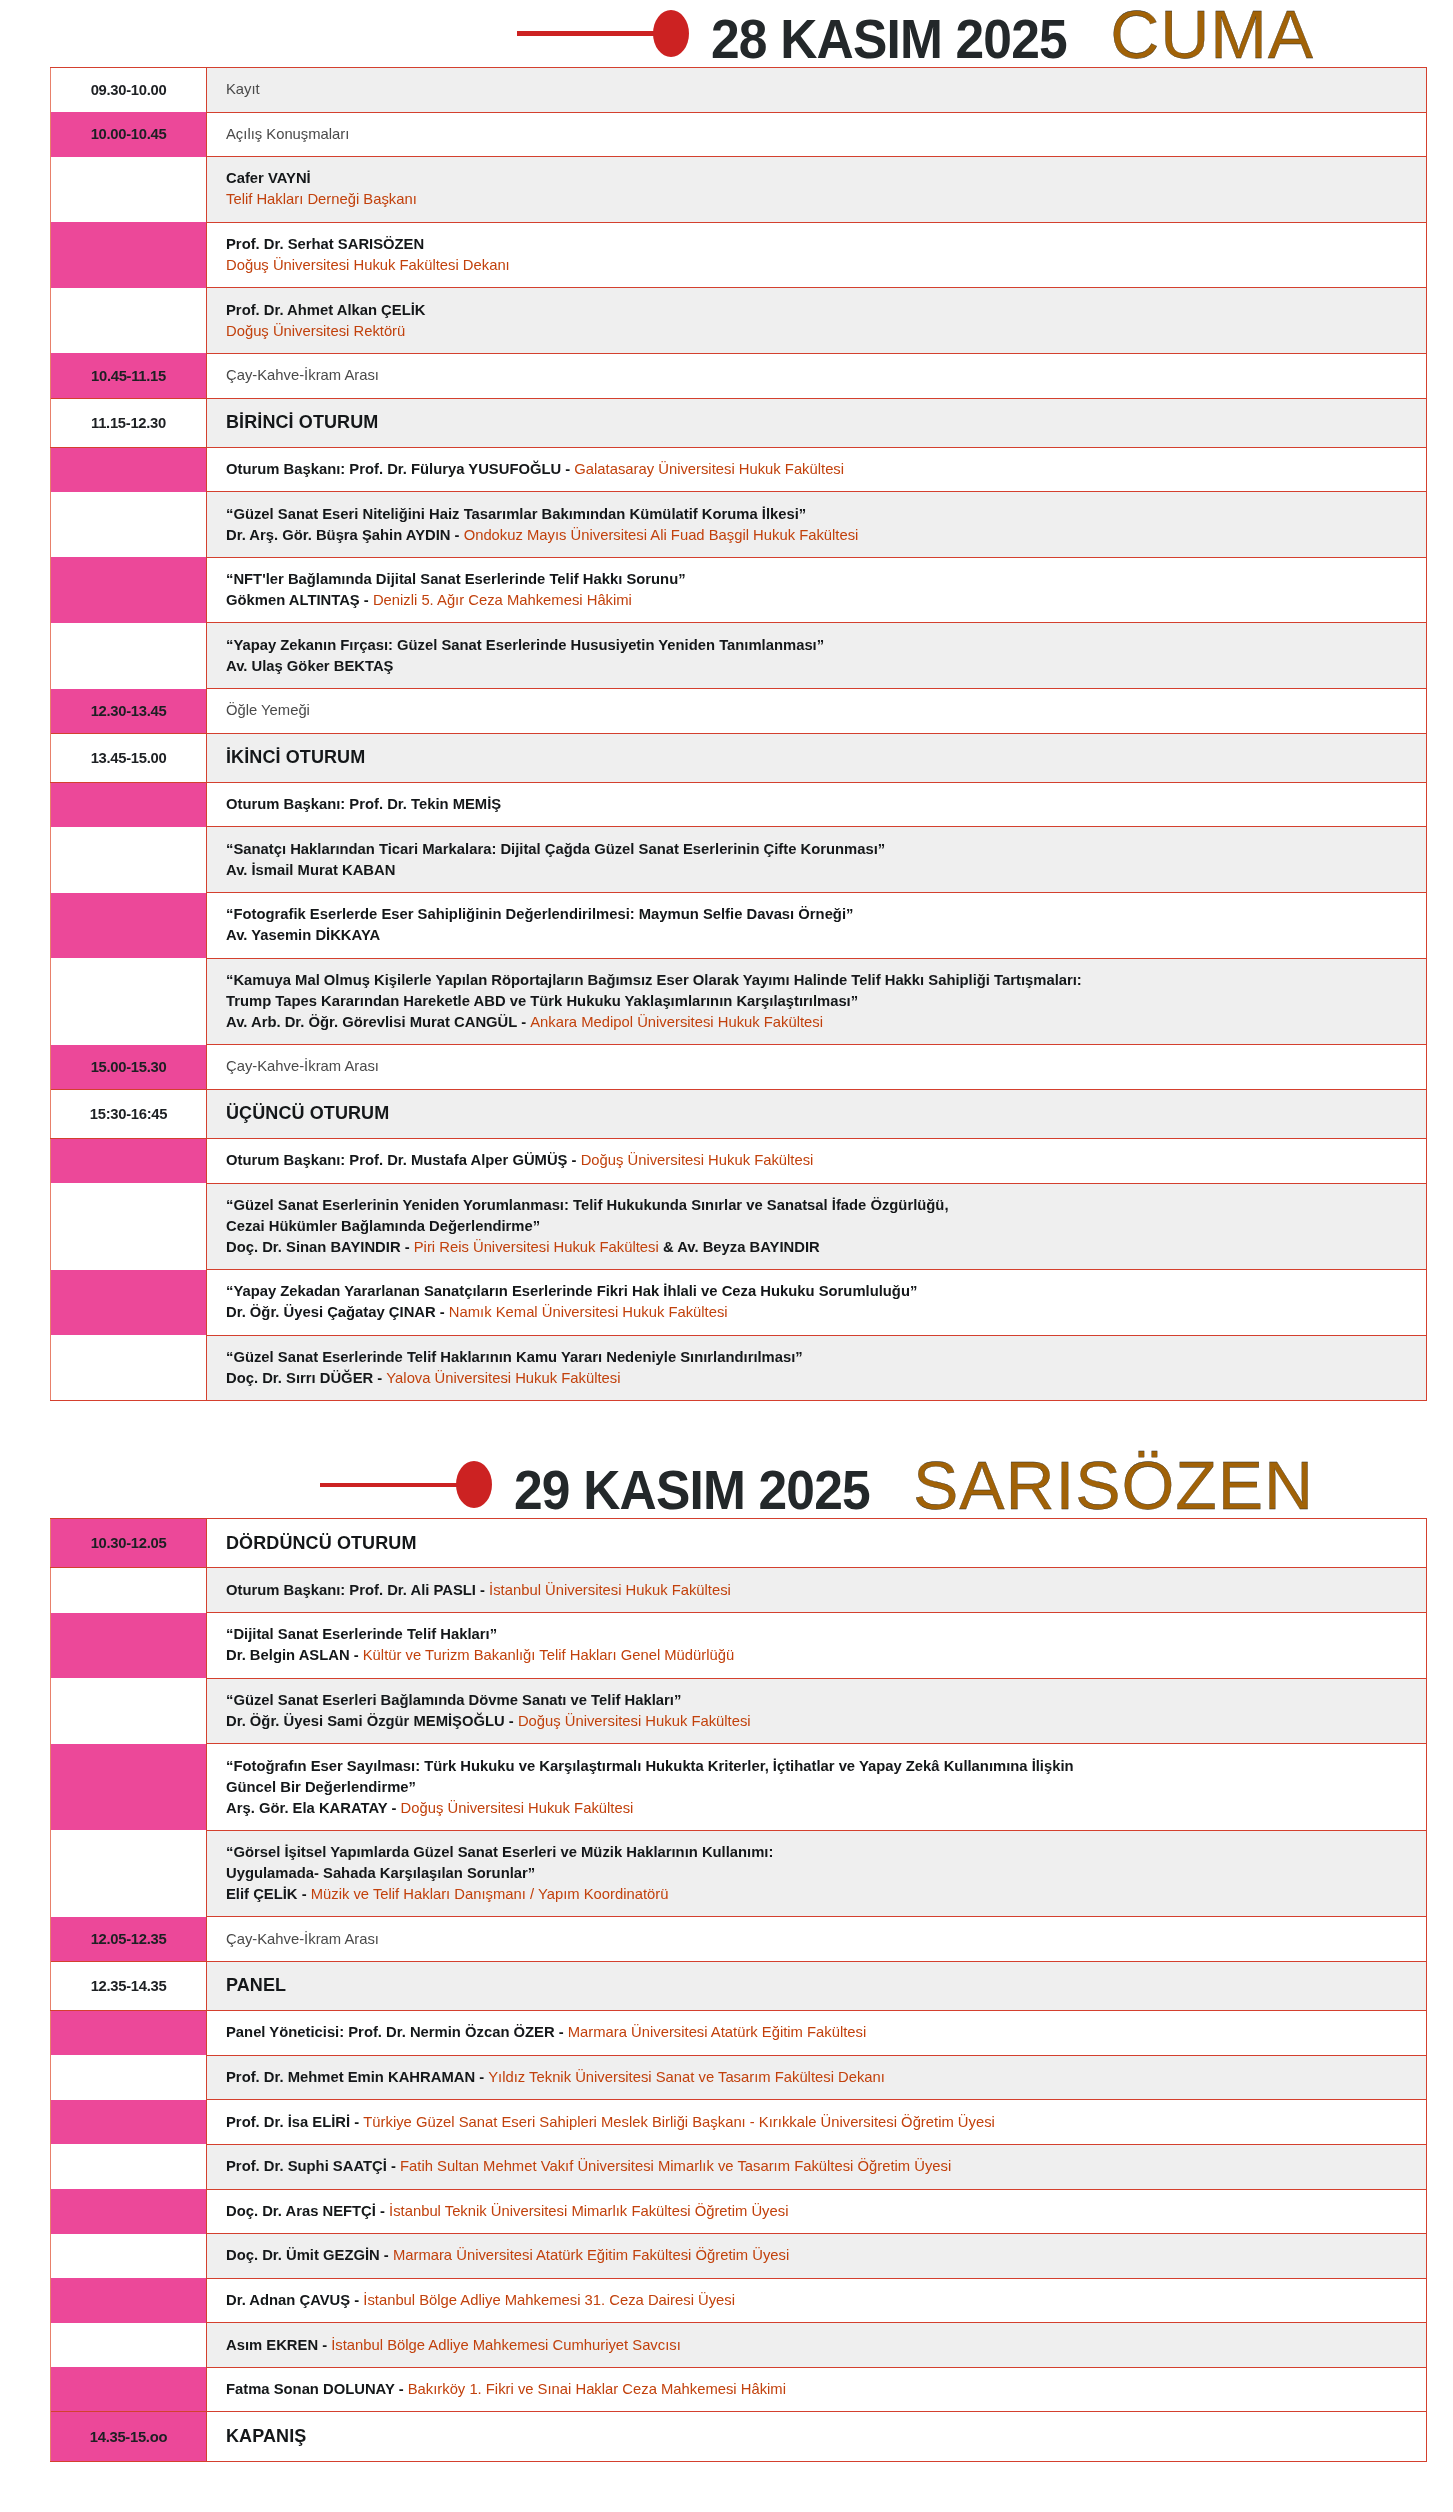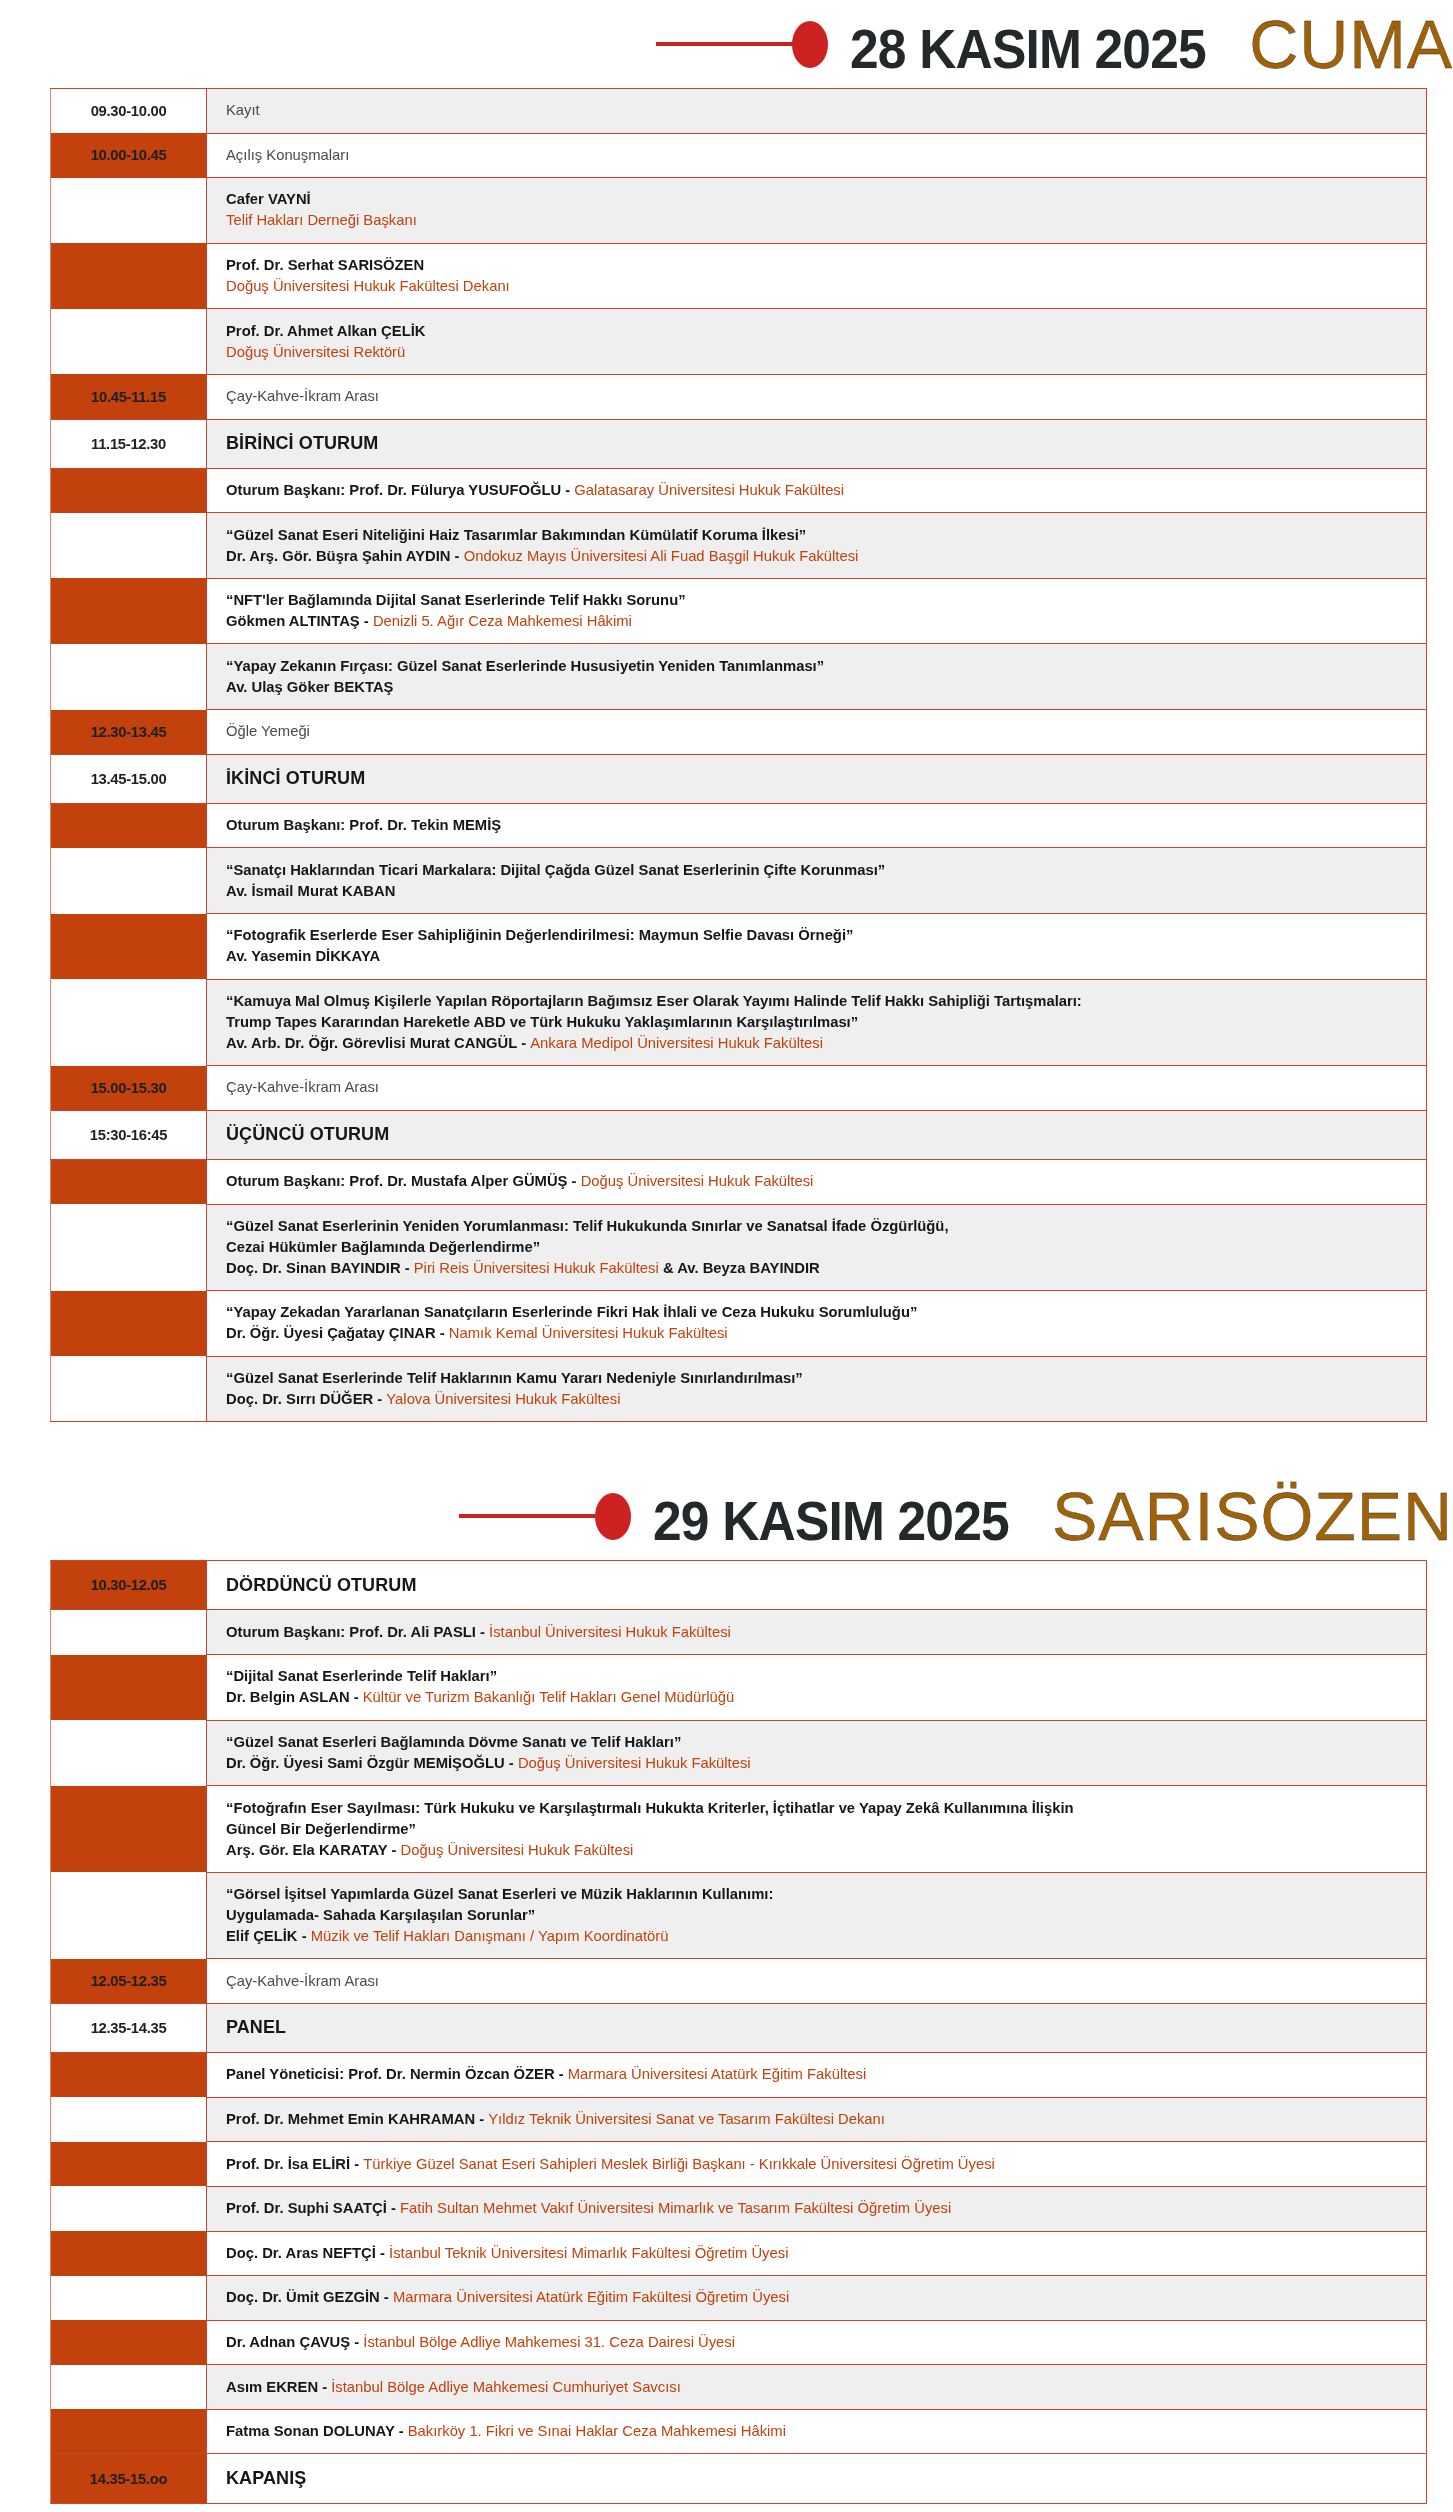--- a/index.html
+++ b/index.html
@@ -10,21 +10,22 @@
   }
   body { padding: 0; }
 
   .page { width: 1453px; min-height: 2512px; position: relative; background:#fff; }
 
   
   .day-header {
     display: flex;
     align-items: center;
     justify-content: flex-end;
-    height: 88px;
+    padding-right: 139px;
+    height: 67px;
   }
   .day-header .rule {
     height: 4.3px;
     background: #cc2222;
     flex: 0 0 auto;
   }
   .day-header .dot {
     width: 36px; height: 47px;
     border-radius: 50%;
     background: #cc2222;
@@ -75,21 +76,21 @@
   .sched td.time {
     border-left: 0.9px solid #e8806a;
     border-right: 0.9px solid #d4402e;
     border-top: none;
     border-bottom: none;
     text-align: center;
     font-weight: bold;
     font-size: 14.8px;
     color: #1d2023;
     letter-spacing: -0.3px;
-    background: #c2410c;
+    background: #ec4899;
     white-space: nowrap;
   }
   .sched td.time.sep-top { border-top: 0.9px solid #d4402e; }
   .sched td.time.sep-bot { border-bottom: 0.9px solid #d4402e; margin-left: 13px; }
 
   .sched td.body {
     padding: 11.3px 0 11.3px 19px;
     font-size: 14.8px;
     line-height: 1.42;
     color: #1d2023;

